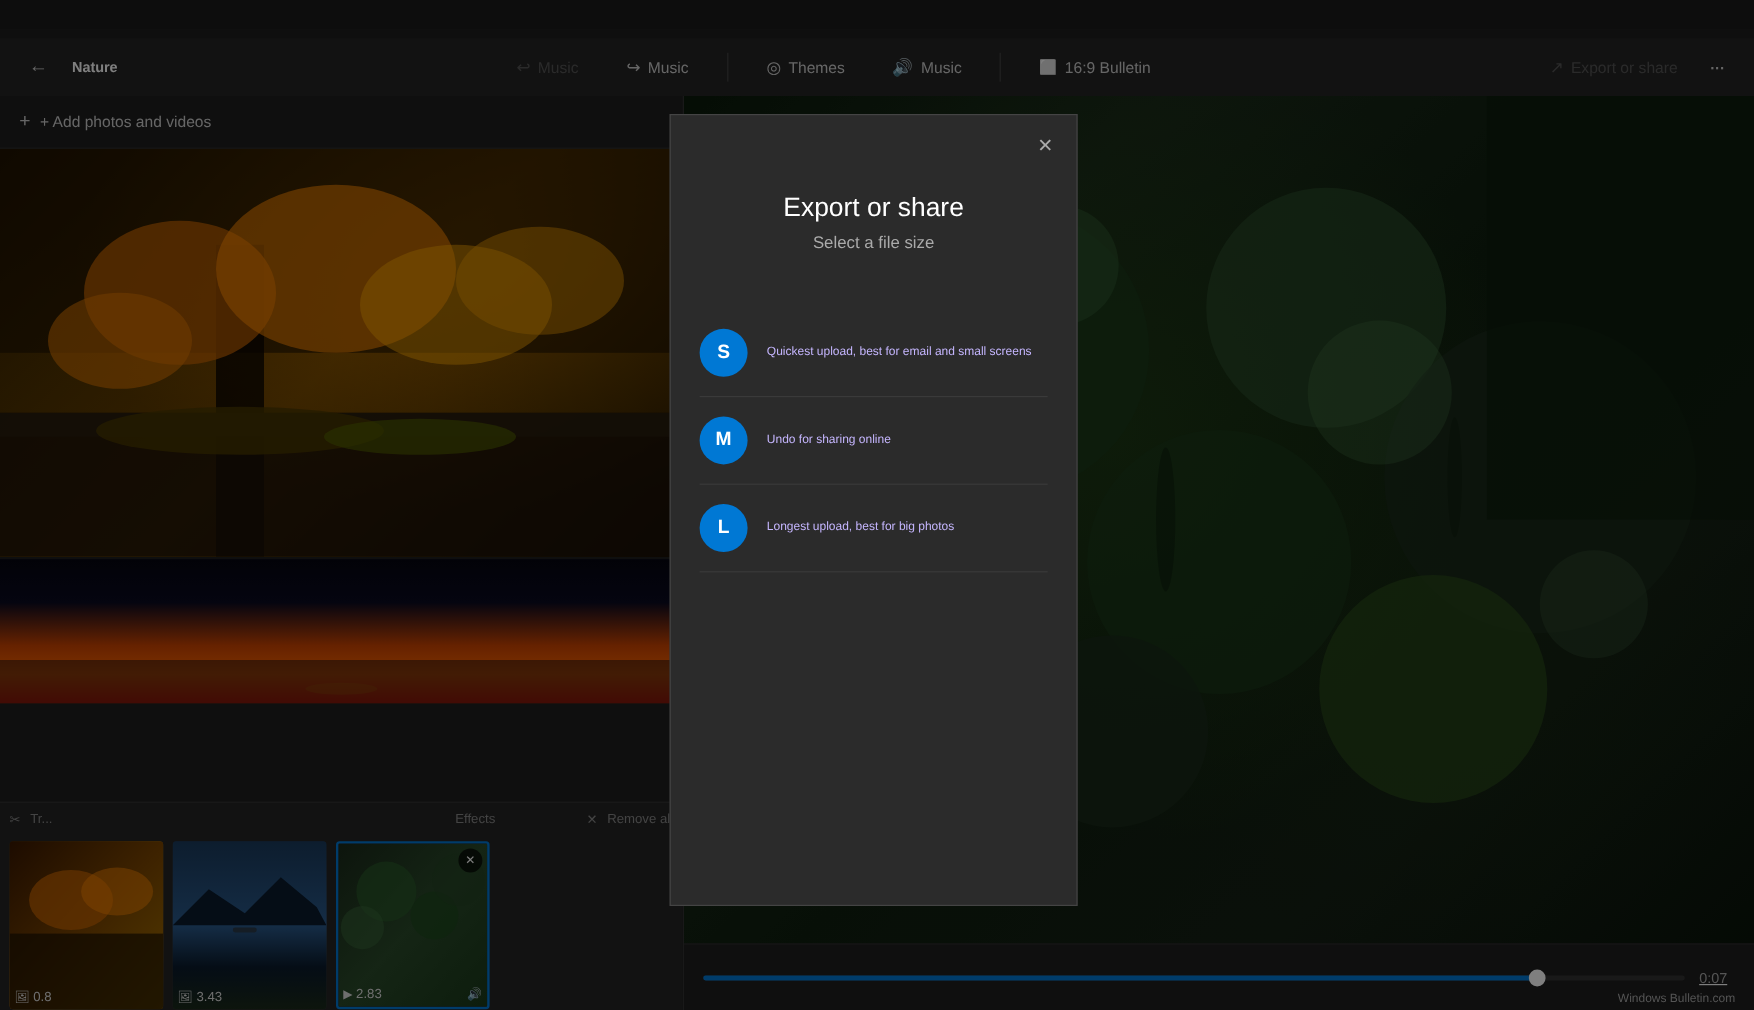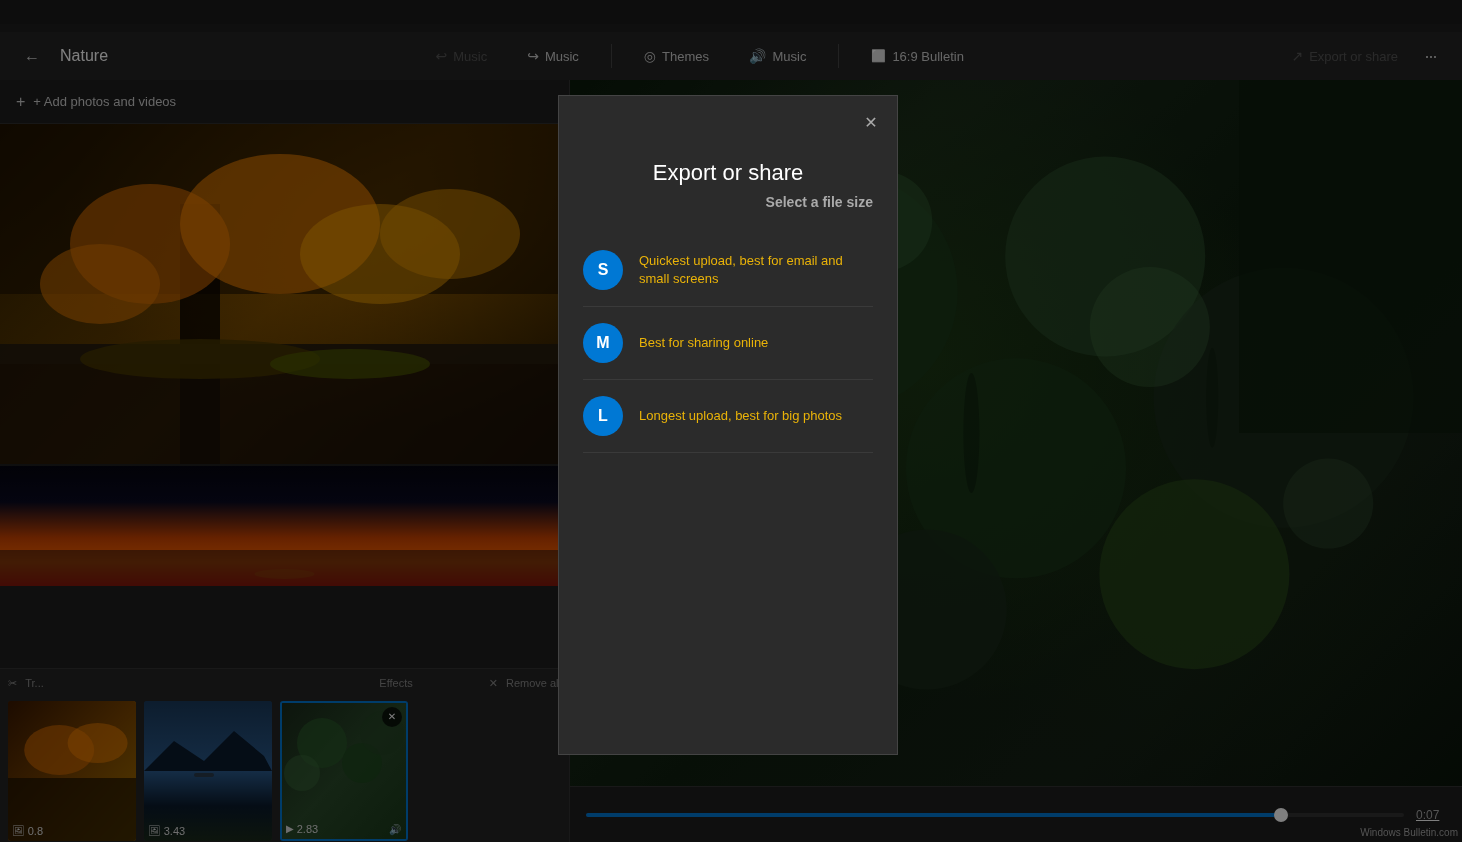--- a/index.html
+++ b/index.html
@@ -72,22 +72,23 @@
     .back-btn {
       width: 32px;
       height: 32px;
       display: flex;
       align-items: center;
       justify-content: center;
       cursor: pointer;
       border-radius: 2px;
     }
     .project-name {
-      font-size: 16px;
+      font-size: 12px;
       color: #fff;
+      font-weight: bold;
     }
     .toolbar-center {
       flex: 1;
       display: flex;
       align-items: center;
       justify-content: center;
       gap: 24px;
     }
     .toolbar-action {
       display: flex;
@@ -345,24 +346,23 @@
     .modal-title {
       font-size: 22px;
       font-weight: 300;
       color: #fff;
       margin-top: 40px;
       text-align: center;
     }
     .modal-subtitle {
       font-size: 14px;
       color: #aaa;
-      text-align: right;
+      text-align: center;
       margin-top: 8px;
-      margin-bottom: 24px;
-      font-weight: bold;
+      margin-bottom: 48px;
     }
     .size-option {
       display: flex;
       align-items: center;
       gap: 16px;
       padding: 16px 0;
       border-bottom: 1px solid #3a3a3a;
       cursor: pointer;
     }
     .size-badge {
@@ -372,22 +372,22 @@
       background: #0078d4;
       display: flex;
       align-items: center;
       justify-content: center;
       font-size: 16px;
       font-weight: 600;
       color: #fff;
       flex-shrink: 0;
     }
     .size-desc {
-      font-size: 13px;
-      color: #eab308;
+      font-size: 10px;
+      color: #c4b5fd;
       line-height: 1.4;
     }
   </style>
 </head>
 <body>
 
 <div class="title-bar">
   <div class="title-bar-left">
     <svg width="16" height="16" viewBox="0 0 16 16">
       <rect x="1" y="1" width="6" height="6" fill="#888"></rect>
@@ -632,24 +632,24 @@
     <div class="size-badge">
       <span>S</span>
     </div>
     <span class="size-desc">Quickest upload, best for email and small screens</span>
   </div>
 
   <div class="size-option">
     <div class="size-badge">
       <span>M</span>
     </div>
-    <span class="size-desc">Best for sharing online</span>
+    <span class="size-desc">Undo for sharing online</span>
   </div>
 
   <div class="size-option">
     <div class="size-badge">
       <span>L</span>
     </div>
     <span class="size-desc">Longest upload, best for big photos</span>
   </div>
 </div>
 
-<div style="position:absolute;bottom:4px;right:4px;font-size:10px;color:#555;z-index:300;">Windows Bulletin.com</div>
+<div style="position:absolute;bottom:4px;right:16px;font-size:10px;color:#555;z-index:300;">Windows Bulletin.com</div>
 
 </body></html>

